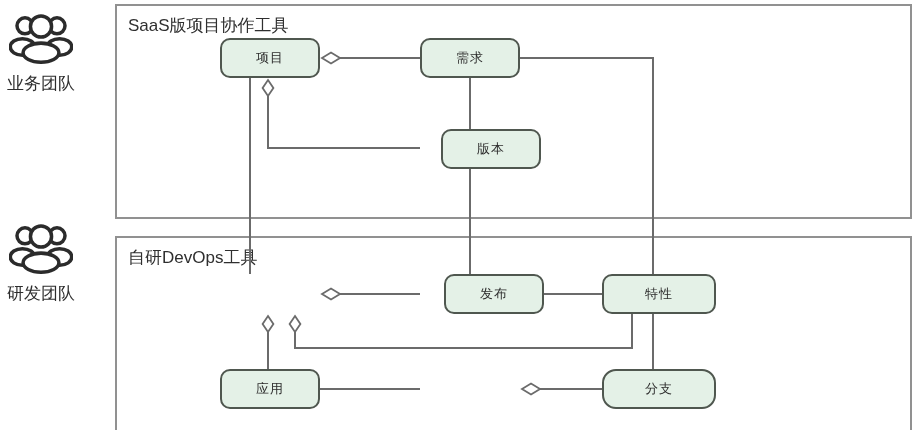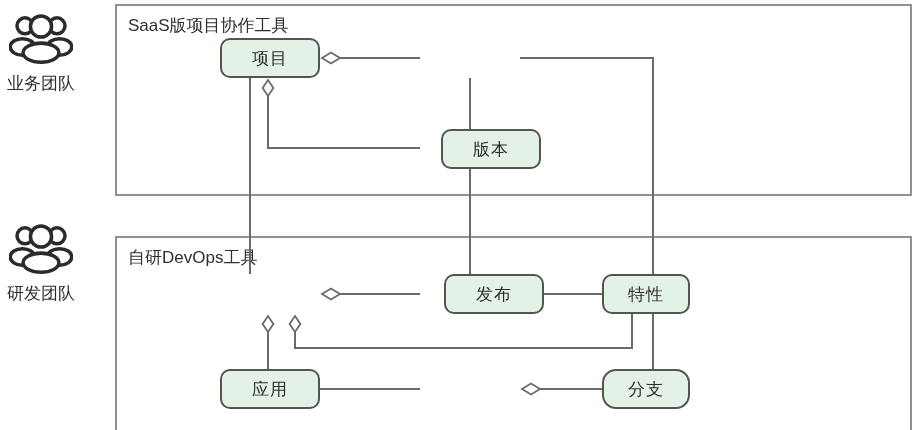--- a/index.html
+++ b/index.html
@@ -5,34 +5,34 @@
   html,body { margin:0; padding:0; background:#ffffff; }
   body { font-family:"Liberation Sans","DejaVu Sans",sans-serif; }
   .canvas {
     position:relative; width:920px; height:430px; background:#ffffff;
     overflow:hidden;
   }
   .group-box {
     position:absolute; background:#ffffff;
     border:2px solid #919191; box-sizing:border-box;
   }
-  .group-box.saas  { left:115px; top:4px;   width:797px; height:192px; }
+  .group-box.saas  { left:115px; top:4px;   width:797px; height:215px; }
   .group-box.devops{ left:115px; top:217px; width:797px; height:210px;margin-top:19px; }
   .group-title {
     position:absolute; left:11px; top:8px;
     font-size:17px; color:#2f2f2f; white-space:nowrap;
   }
   .edges { position:absolute; left:0; top:0; pointer-events:none; }
   .entity {
     position:absolute; width:100px; height:40px; box-sizing:border-box;
     background:#e4f1e7; border:2px solid #4f574f; border-radius:10px;
     display:flex; align-items:center; justify-content:center;
-    font-size:17px; color:#2d2d2d; letter-spacing:1px;
+    font-size:13px; color:#2d2d2d; letter-spacing:1px;
   }
-  .entity.wide { width:88px; }
+  .entity.wide { width:114px; }
   .e-project     { left:220px; top:38px; }
   .e-requirement { left:420px; top:38px; }
   .e-version     { left:420px; top:129px;margin-left:21px; }
   .e-system      { left:220px; top:274px; }
   .e-release     { left:444px; top:274px; }
   .e-feature     { left:602px; top:274px; }
   .e-application { left:220px; top:369px; }
   .e-repo        { left:420px; top:369px; }
   .e-branch      { left:602px; top:369px;border-radius:14px; }
   .team {
@@ -77,20 +77,23 @@
       <polygon points="322,294 331,288.6 340,294 331,299.4"></polygon>
       <polygon points="268,316 273.4,324 268,332 262.6,324"></polygon>
       <polygon points="295,316 300.4,324 295,332 289.6,324"></polygon>
       <polygon points="522,389 531,383.6 540,389 531,394.4"></polygon>
     </g>
   </svg>
 
   <div class="entity e-project">
     <span>项目</span>
   </div>
+  <div class="entity e-requirement">
+    <span>需求</span>
+  </div>
   <div class="entity e-version">
     <span>版本</span>
   </div>
   <div class="entity e-release">
     <span>发布</span>
   </div>
   <div class="entity e-feature wide">
     <span>特性</span>
   </div>
   <div class="entity e-application">

